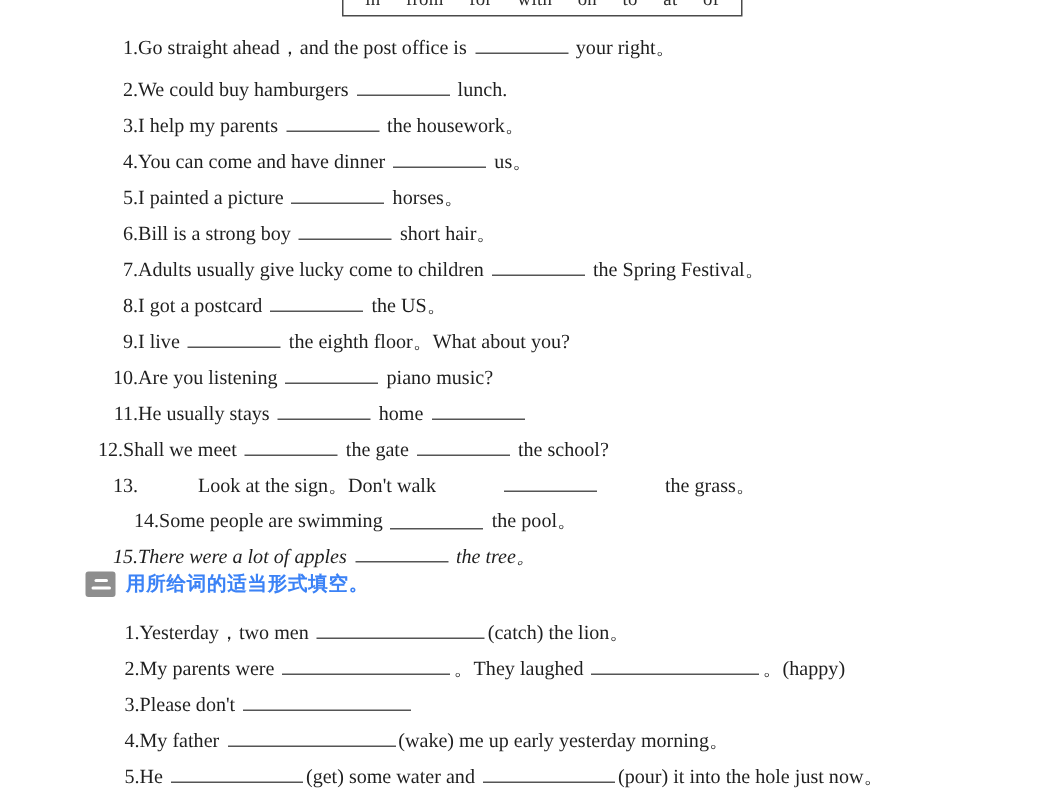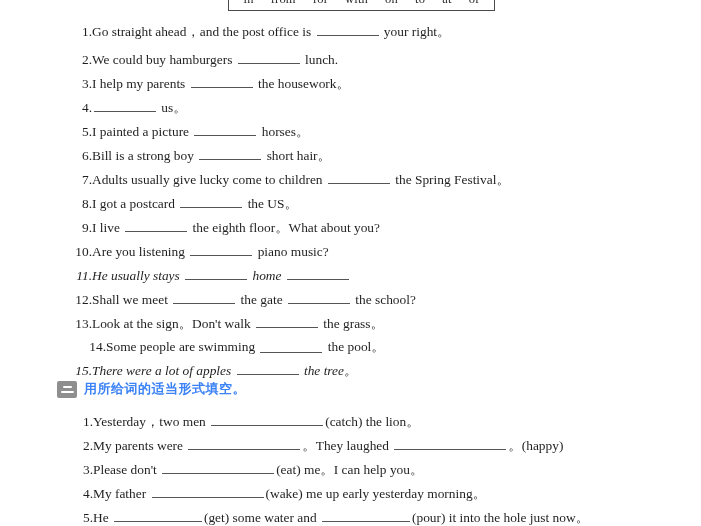--- a/index.html
+++ b/index.html
@@ -139,20 +139,21 @@
 
 <div class="qline" style="left:72px;  top:76px;">
   <span class="qnum" style="width:20px">3.</span>
   <span class="qtext">I help my parents </span>
   <span class="blank short"></span>
   <span class="qtext"> the housework。</span>
 </div>
 
 <div class="qline" style="left:72px;  top:100px;">
   <span class="qnum" style="width:20px">4.</span>
+  <span class="qtext">You can come and have dinner </span>
   <span class="blank short"></span>
   <span class="qtext"> us。</span>
 </div>
 
 <div class="qline" style="left:72px;  top:124px;">
   <span class="qnum" style="width:20px">5.</span>
   <span class="qtext">I painted a picture </span>
   <span class="blank short"></span>
   <span class="qtext"> horses。</span>
 </div>
@@ -185,38 +186,38 @@
   <span class="qtext"> the eighth floor。What about you?</span>
 </div>
 
 <div class="qline" style="left:66px;  top:244px;">
   <span class="qnum" style="width:26px">10.</span>
   <span class="qtext">Are you listening </span>
   <span class="blank short"></span>
   <span class="qtext"> piano music?</span>
 </div>
 
-<div class="qline" style="left:66px;  top:268px;font-style:italic;">
+<div class="qline" style="left:66px;  top:268px;">
   <span class="qnum" style="width:26px">11.</span>
   <span class="qtext">He usually stays </span>
   <span class="blank short"></span>
   <span class="qtext"> home </span>
   <span class="blank short"></span>
 </div>
 
-<div class="qline" style="left:66px;  top:292px;">
+<div class="qline" style="left:56px;  top:292px;">
   <span class="qnum" style="width:26px">12.</span>
   <span class="qtext">Shall we meet </span>
   <span class="blank short"></span>
   <span class="qtext"> the gate </span>
   <span class="blank short"></span>
   <span class="qtext"> the school?</span>
 </div>
 
-<div class="qline" style="left:66px;  top:316px;">
+<div class="qline" style="left:66px;  top:316px;gap:40px;">
   <span class="qnum" style="width:26px">13.</span>
   <span class="qtext">Look at the sign。Don't walk </span>
   <span class="blank short"></span>
   <span class="qtext"> the grass。</span>
 </div>
 
 <div class="qline" style="left:80px;  top:340px;align-items:center;">
   <span class="qnum" style="width:26px">14.</span>
   <span class="qtext">Some people are swimming </span>
   <span class="blank short"></span>
@@ -251,21 +252,20 @@
   <span class="blank long"></span>
   <span class="qtext">。They laughed </span>
   <span class="blank long"></span>
   <span class="qtext">。(happy)</span>
 </div>
 
 <div class="qline" style="left:73px; top:462px;">
   <span class="qnum" style="width:20px">3.</span>
   <span class="qtext">Please don't </span>
   <span class="blank long"></span>
-  <span class="qtext">(eat) me。I can help you。</span>
 </div>
 
 <div class="qline" style="left:73px; top:486px;">
   <span class="qnum" style="width:20px">4.</span>
   <span class="qtext">My father </span>
   <span class="blank long"></span>
   <span class="qtext">(wake) me up early yesterday morning。</span>
 </div>
 
 <div class="qline" style="left:73px; top:510px;">

